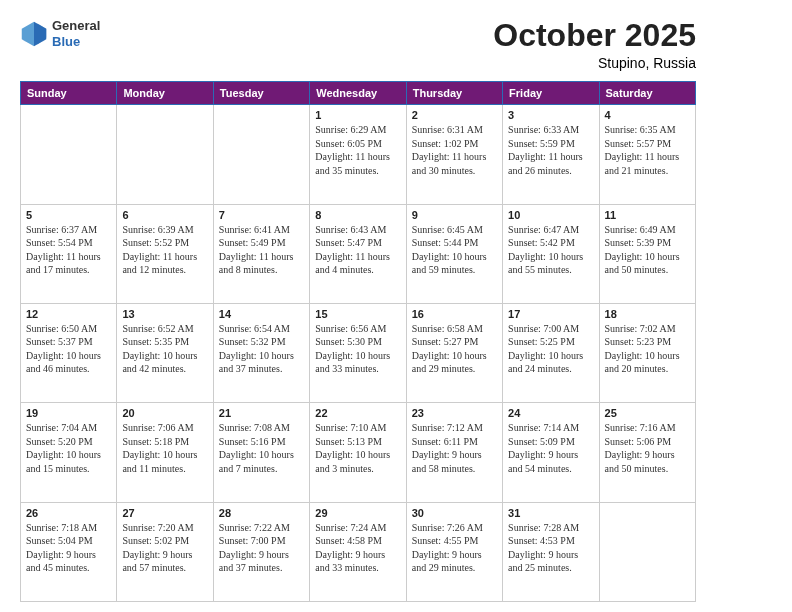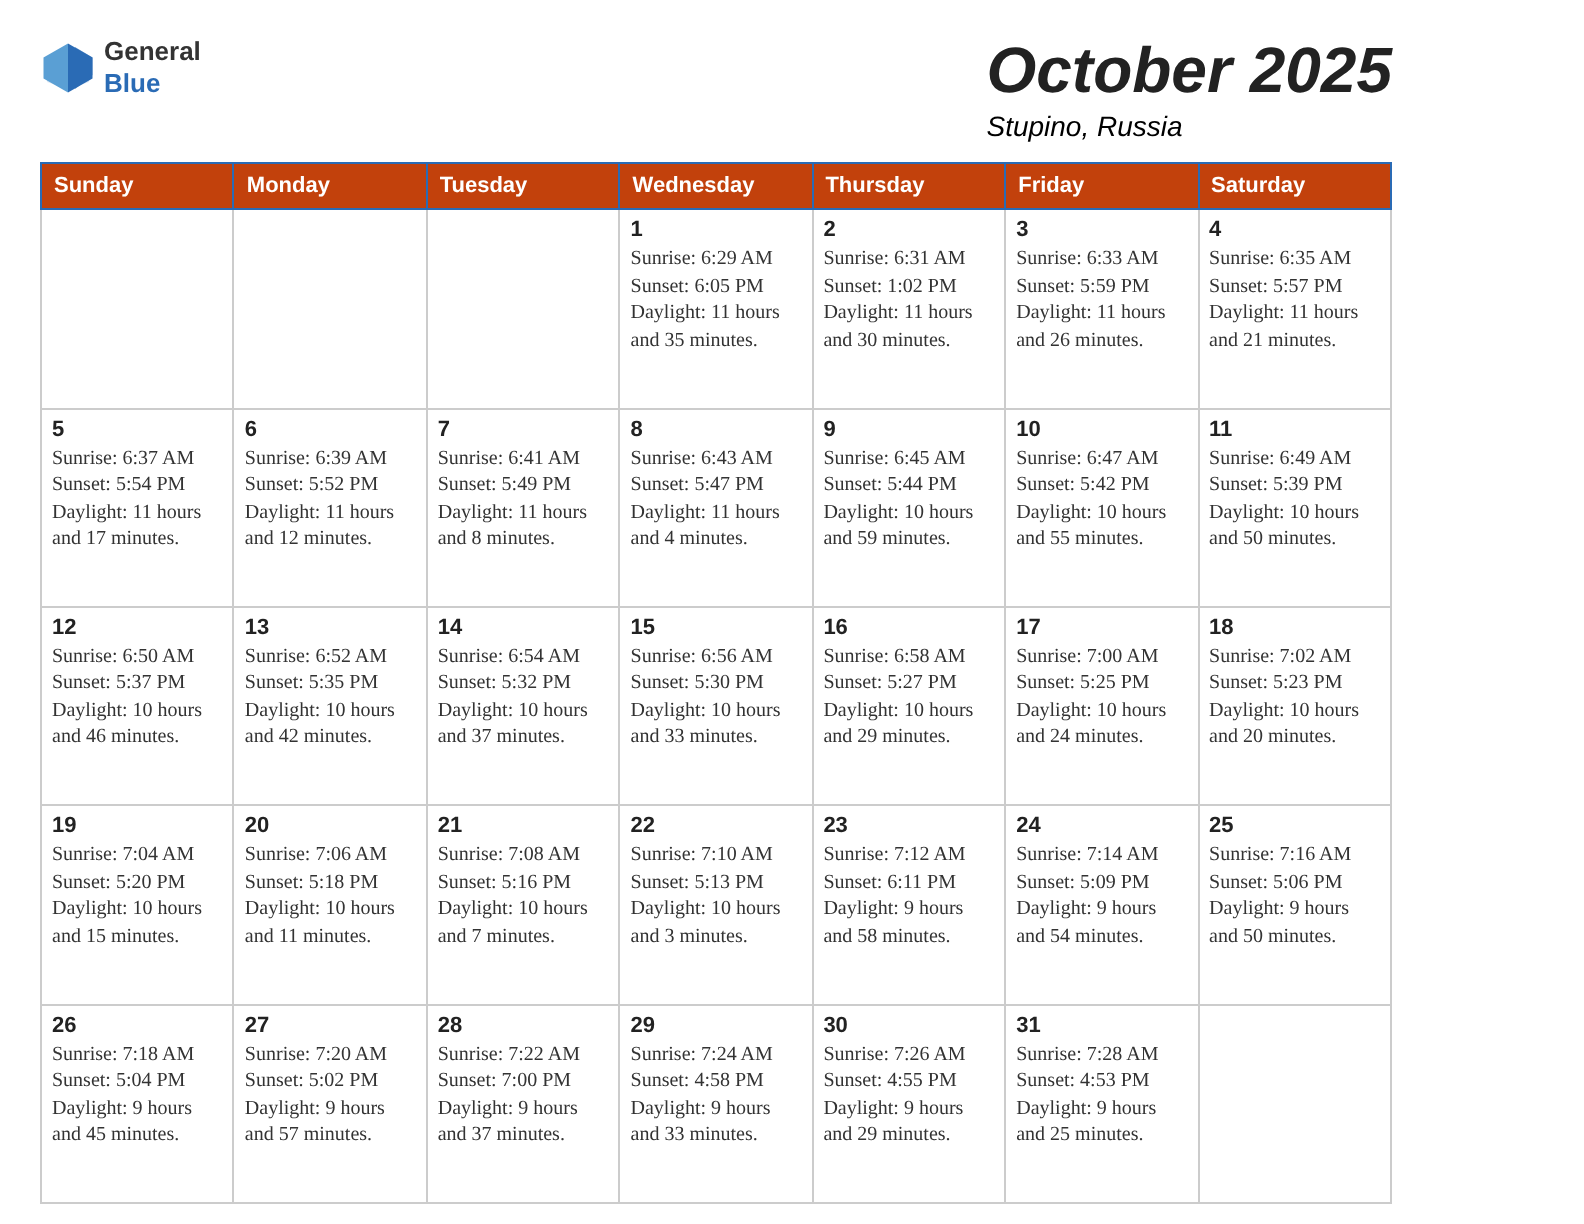--- a/index.html
+++ b/index.html
@@ -33,42 +33,41 @@
       font-weight: bold;
       line-height: 1.2;
     }
     .logo-general { color: #333; }
     .logo-blue { color: #2a6bb5; }
     .logo-icon {
       width: 28px;
       height: 28px;
     }
     .title-block {
-      text-align: left;
-      font-style: italic;
+      text-align: right;
     }
     .title-month {
       font-size: 32px;
       font-weight: bold;
       color: #222;
       line-height: 1.1;
     }
     .title-location {
       font-size: 14px;
       color: #000000;
       margin-top: 2px;
     }
     .calendar {
       width: 100%;
       border-collapse: collapse;
       flex: 1;
       font-size: 9.5px;
     }
     .calendar th {
-      background: #c2410c;
+      background: #701a75;
       color: #fff;
       text-align: left;
       padding: 5px 6px;
       font-size: 11px;
       font-weight: bold;
       border: 1px solid #2a6bb5;
     }
     .calendar td {
       border: 1px solid #ccc;
       vertical-align: top;

